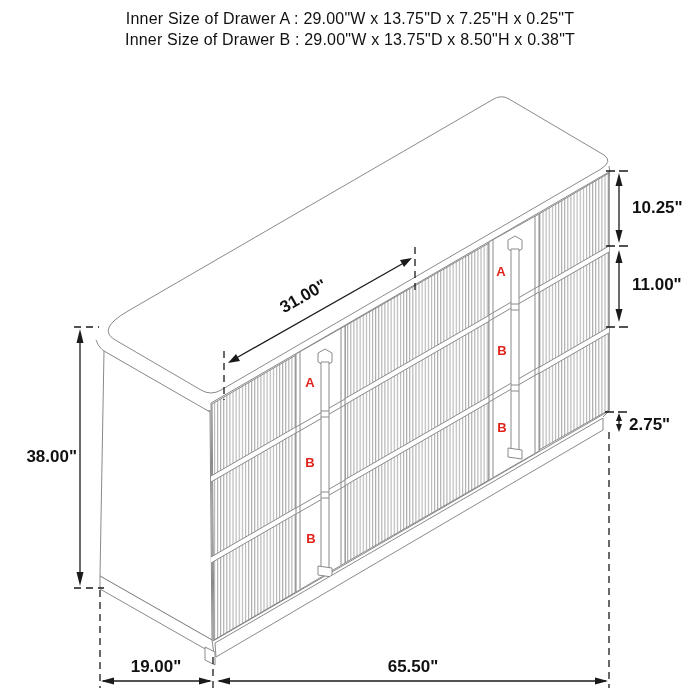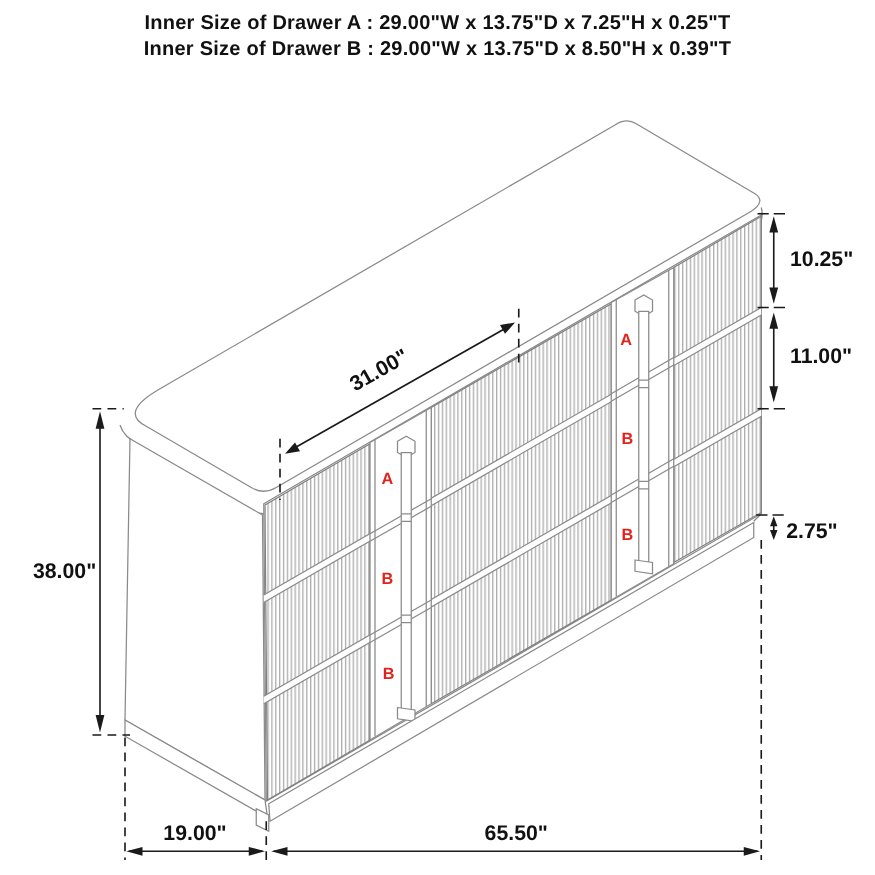--- a/index.html
+++ b/index.html
@@ -1,32 +1,32 @@
 <!DOCTYPE html>
 <html><head>
 <meta charset="utf-8">
 <style>
   html,body{margin:0;padding:0;background:#ffffff;}
   .stage{position:relative;width:700px;height:700px;background:#ffffff;overflow:hidden;
          font-family:"Liberation Sans",sans-serif;}
   .title{position:absolute;top:8px;left:0;width:700px;text-align:center;
-         font-size:16px;font-weight:bold;color:#111;line-height:21px;letter-spacing:0.2px;}
+         font-size:16px;font-weight:normal;color:#111;line-height:21px;letter-spacing:0.2px;}
   svg text{font-family:"Liberation Sans",sans-serif;}
   .dim{font-size:17px;font-weight:bold;fill:#111;}
   .lbl{font-size:13px;font-weight:bold;}
   .rot{font-size:17px;font-weight:bold;fill:#111;}
 </style>
 </head>
 <body>
 
 <div class="stage">
 
   <div class="title">
     <div>Inner Size of Drawer A : 29.00"W x 13.75"D x 7.25"H x 0.25"T</div>
-    <div>Inner Size of Drawer B : 29.00"W x 13.75"D x 8.50"H x 0.39"T</div>
+    <div>Inner Size of Drawer B : 29.00"W x 13.75"D x 8.50"H x 0.38"T</div>
   </div>
 
   <svg width="700" height="700" viewBox="0 0 700 700">
 
     <defs>
       <pattern id="flute" width="3.1" height="12" patternUnits="userSpaceOnUse">
         <path d="M0.6 0 V12" stroke="#929292" stroke-width="0.8"></path>
       </pattern>
     </defs>
 

